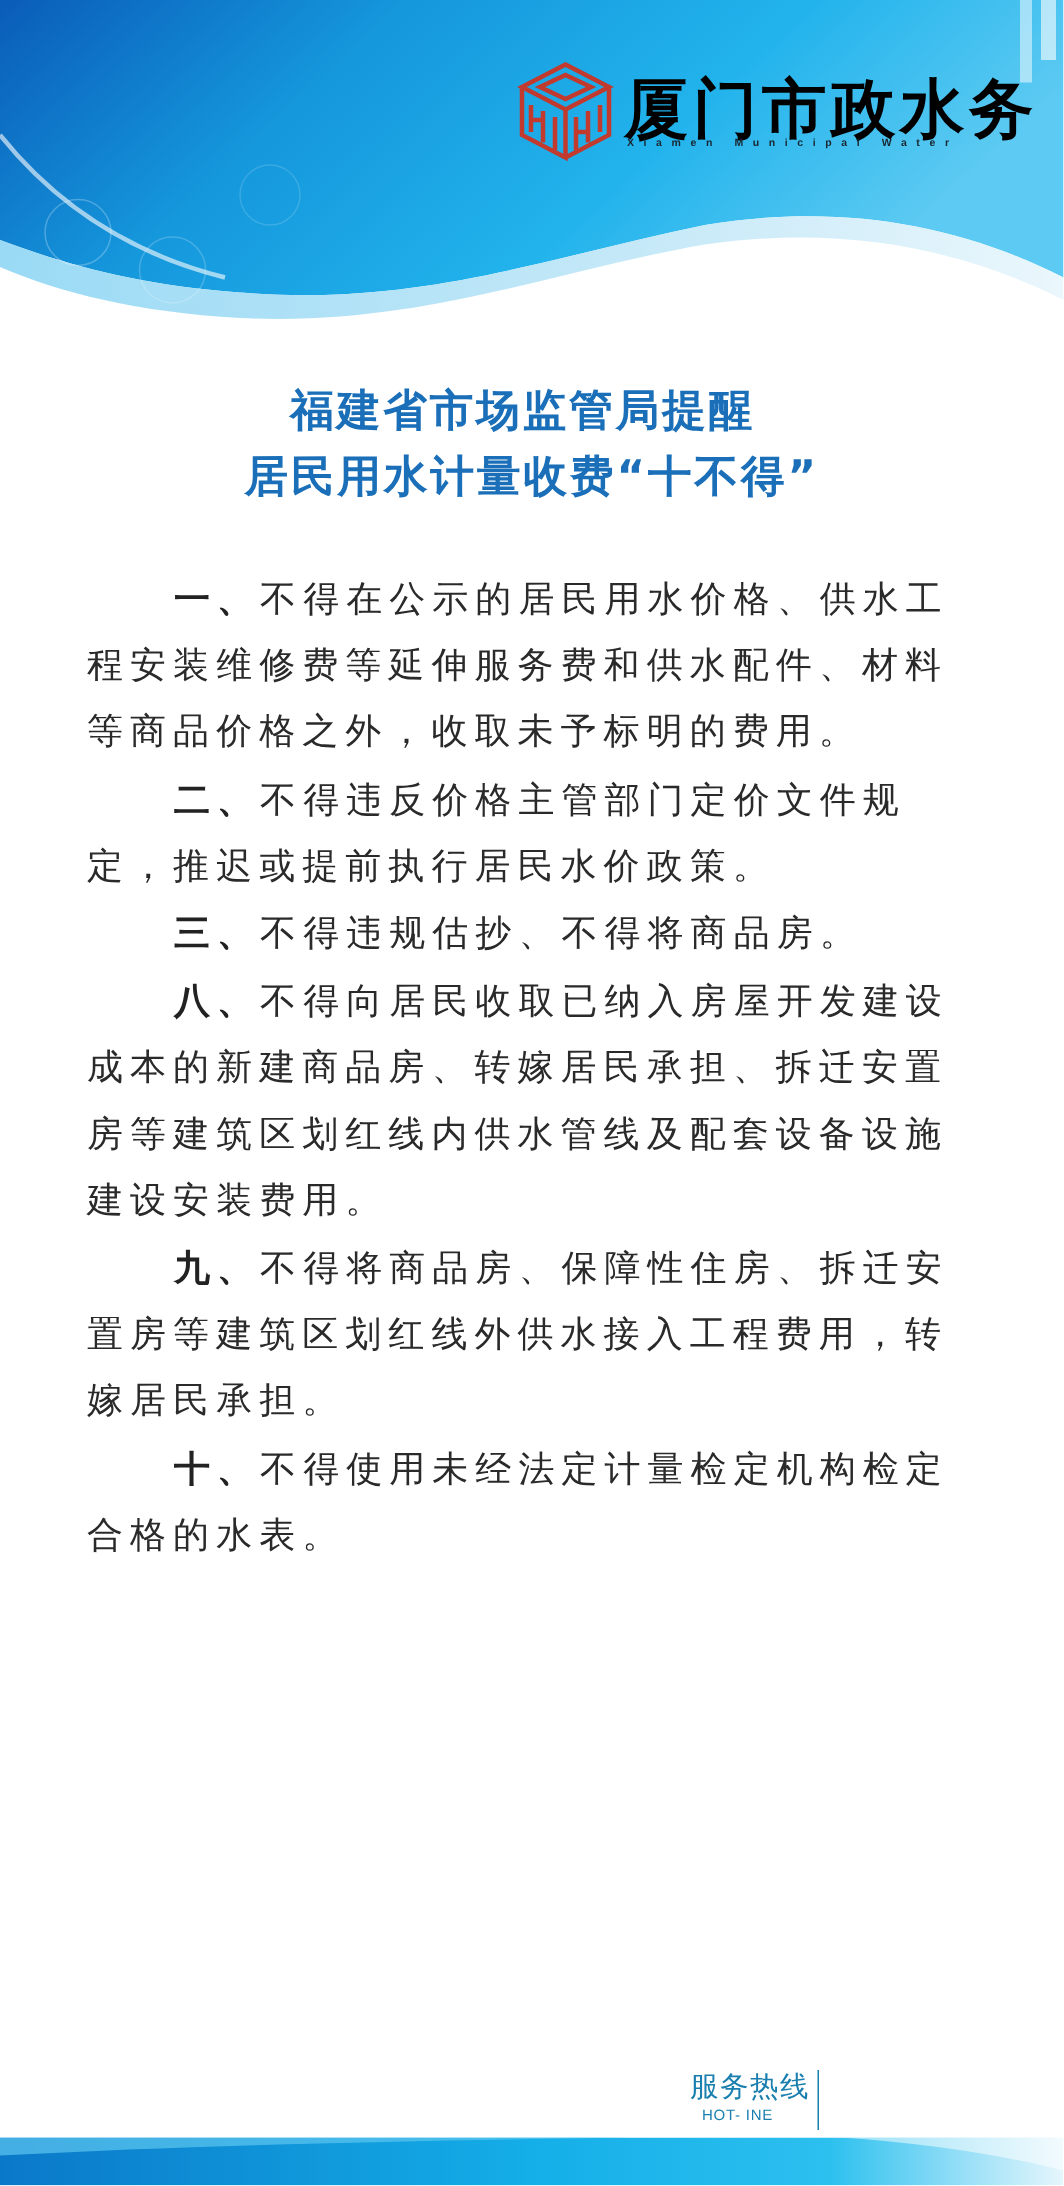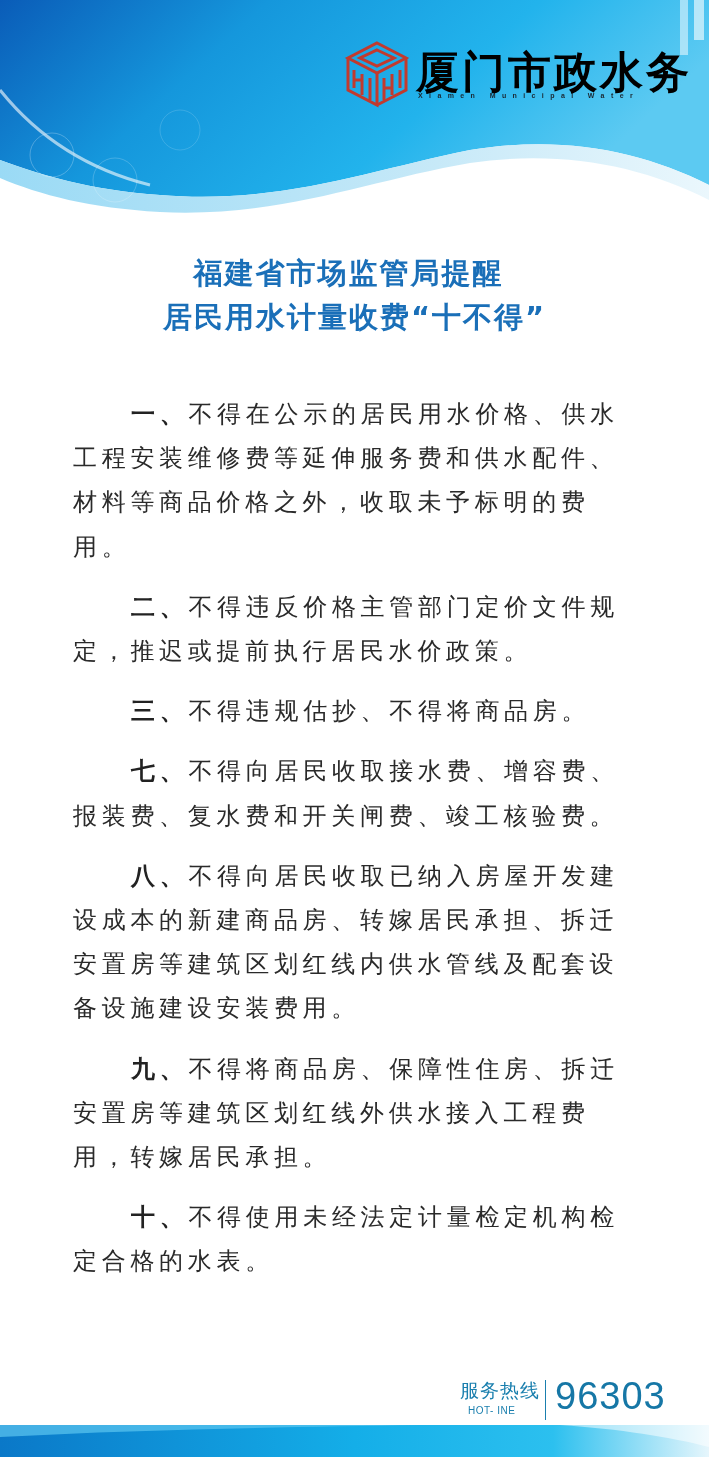--- a/index.html
+++ b/index.html
@@ -28,21 +28,21 @@
       color: #1a6fb8; font-size: 29px; letter-spacing: 2px; white-space: nowrap;
     }
     .title.l1 { top: 254px; left: -6px; }
     .title.l2 { top: 298px; left: 0px; }
     .body-text {
       position: absolute; left: 57px; top: 376px; width: 590px;
       font-family: "DejaVu Sans", sans-serif;
       font-size: 24px; line-height: 44.2px; color: #2a2a2a;
       letter-spacing: 4.7px;
     }
-    .para { margin: 16px; text-indent: 58px; }
+    .para { margin: 1px; text-indent: 58px; }
     .para .num { font-weight: bold; color: #222; }
     .hotline { position: absolute; left: 448px; top: 1378px; width: 260px; height: 44px; }
     .hotline-cn {
       position: absolute; left: 12px; top: 0;
       font-family: "DejaVu Serif", serif; font-size: 19px; color: #1a7fae;
       letter-spacing: 1px; white-space: nowrap;
     }
     .hotline-en {
       position: absolute; left: 20px; top: 27px;
       font-family: "Liberation Sans", sans-serif; font-size: 10px; color: #1a7fae;
@@ -98,31 +98,29 @@
 <div class="brand-cn">厦门市政水务</div>
 <div class="brand-en">Xiamen Municipal Water</div>
 
 <div class="title l1">福建省市场监管局提醒</div>
 <div class="title l2">居民用水计量收费“十不得”</div>
 
 <div class="body-text">
   <p class="para"><span class="num">一、</span><span>不得在公示的居民用水价格、供水工程安装维修费等延伸服务费和供水配件、材料等商品价格之外，收取未予标明的费用。</span></p>
   <p class="para"><span class="num">二、</span><span>不得违反价格主管部门定价文件规定，推迟或提前执行居民水价政策。</span></p>
   <p class="para"><span class="num">三、</span><span>不得违规估抄、不得将商品房。</span></p>
-  <p class="para"><span class="num">七、</span><span>不得向居民收取接水费、增容费、报装费、复水费和开关闸费、竣工核验费。</span></p>
   <p class="para"><span class="num">八、</span><span>不得向居民收取已纳入房屋开发建设成本的新建商品房、转嫁居民承担、拆迁安置房等建筑区划红线内供水管线及配套设备设施建设安装费用。</span></p>
   <p class="para"><span class="num">九、</span><span>不得将商品房、保障性住房、拆迁安置房等建筑区划红线外供水接入工程费用，转嫁居民承担。</span></p>
   <p class="para"><span class="num">十、</span><span>不得使用未经法定计量检定机构检定合格的水表。</span></p>
 </div>
 
 <div class="hotline">
   <div class="hotline-cn">服务热线</div>
   <div class="hotline-en">HOT- INE</div>
   <div class="hotline-divider"></div>
-  <div class="hotline-number">96303</div>
 </div>
 
 <svg class="footer-bg" viewBox="0 0 709 32" preserveAspectRatio="none">
   <defs>
     <linearGradient id="footGrad" x1="0" y1="0" x2="1" y2="0">
       <stop offset="0" stop-color="#0a78c8"></stop>
       <stop offset="0.5" stop-color="#14aee8"></stop>
       <stop offset="0.78" stop-color="#2cc0ef"></stop>
       <stop offset="1" stop-color="#e6f6fc"></stop>
     </linearGradient>

